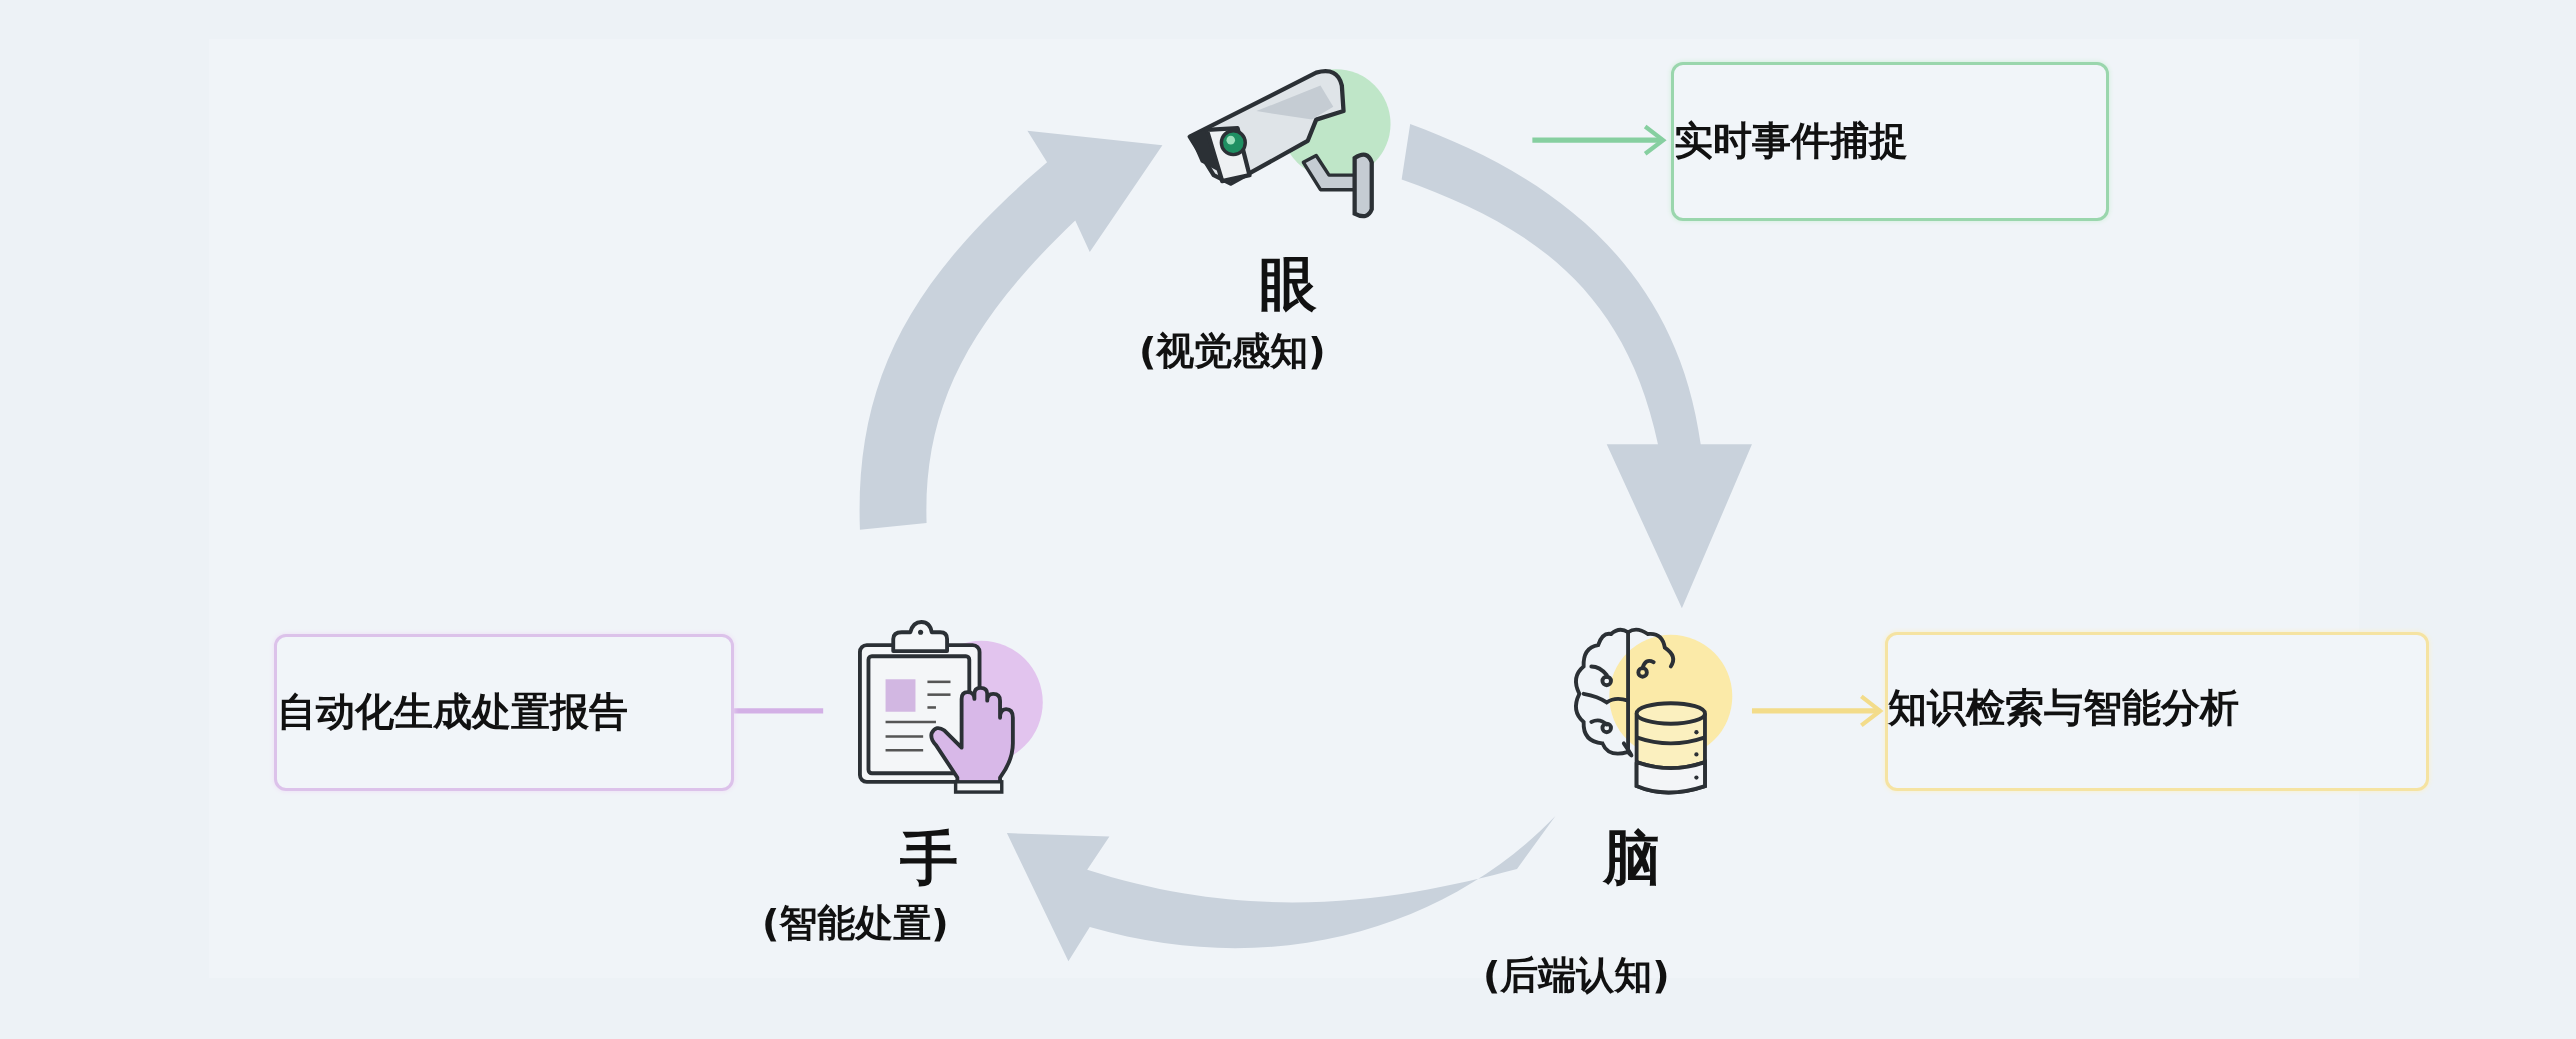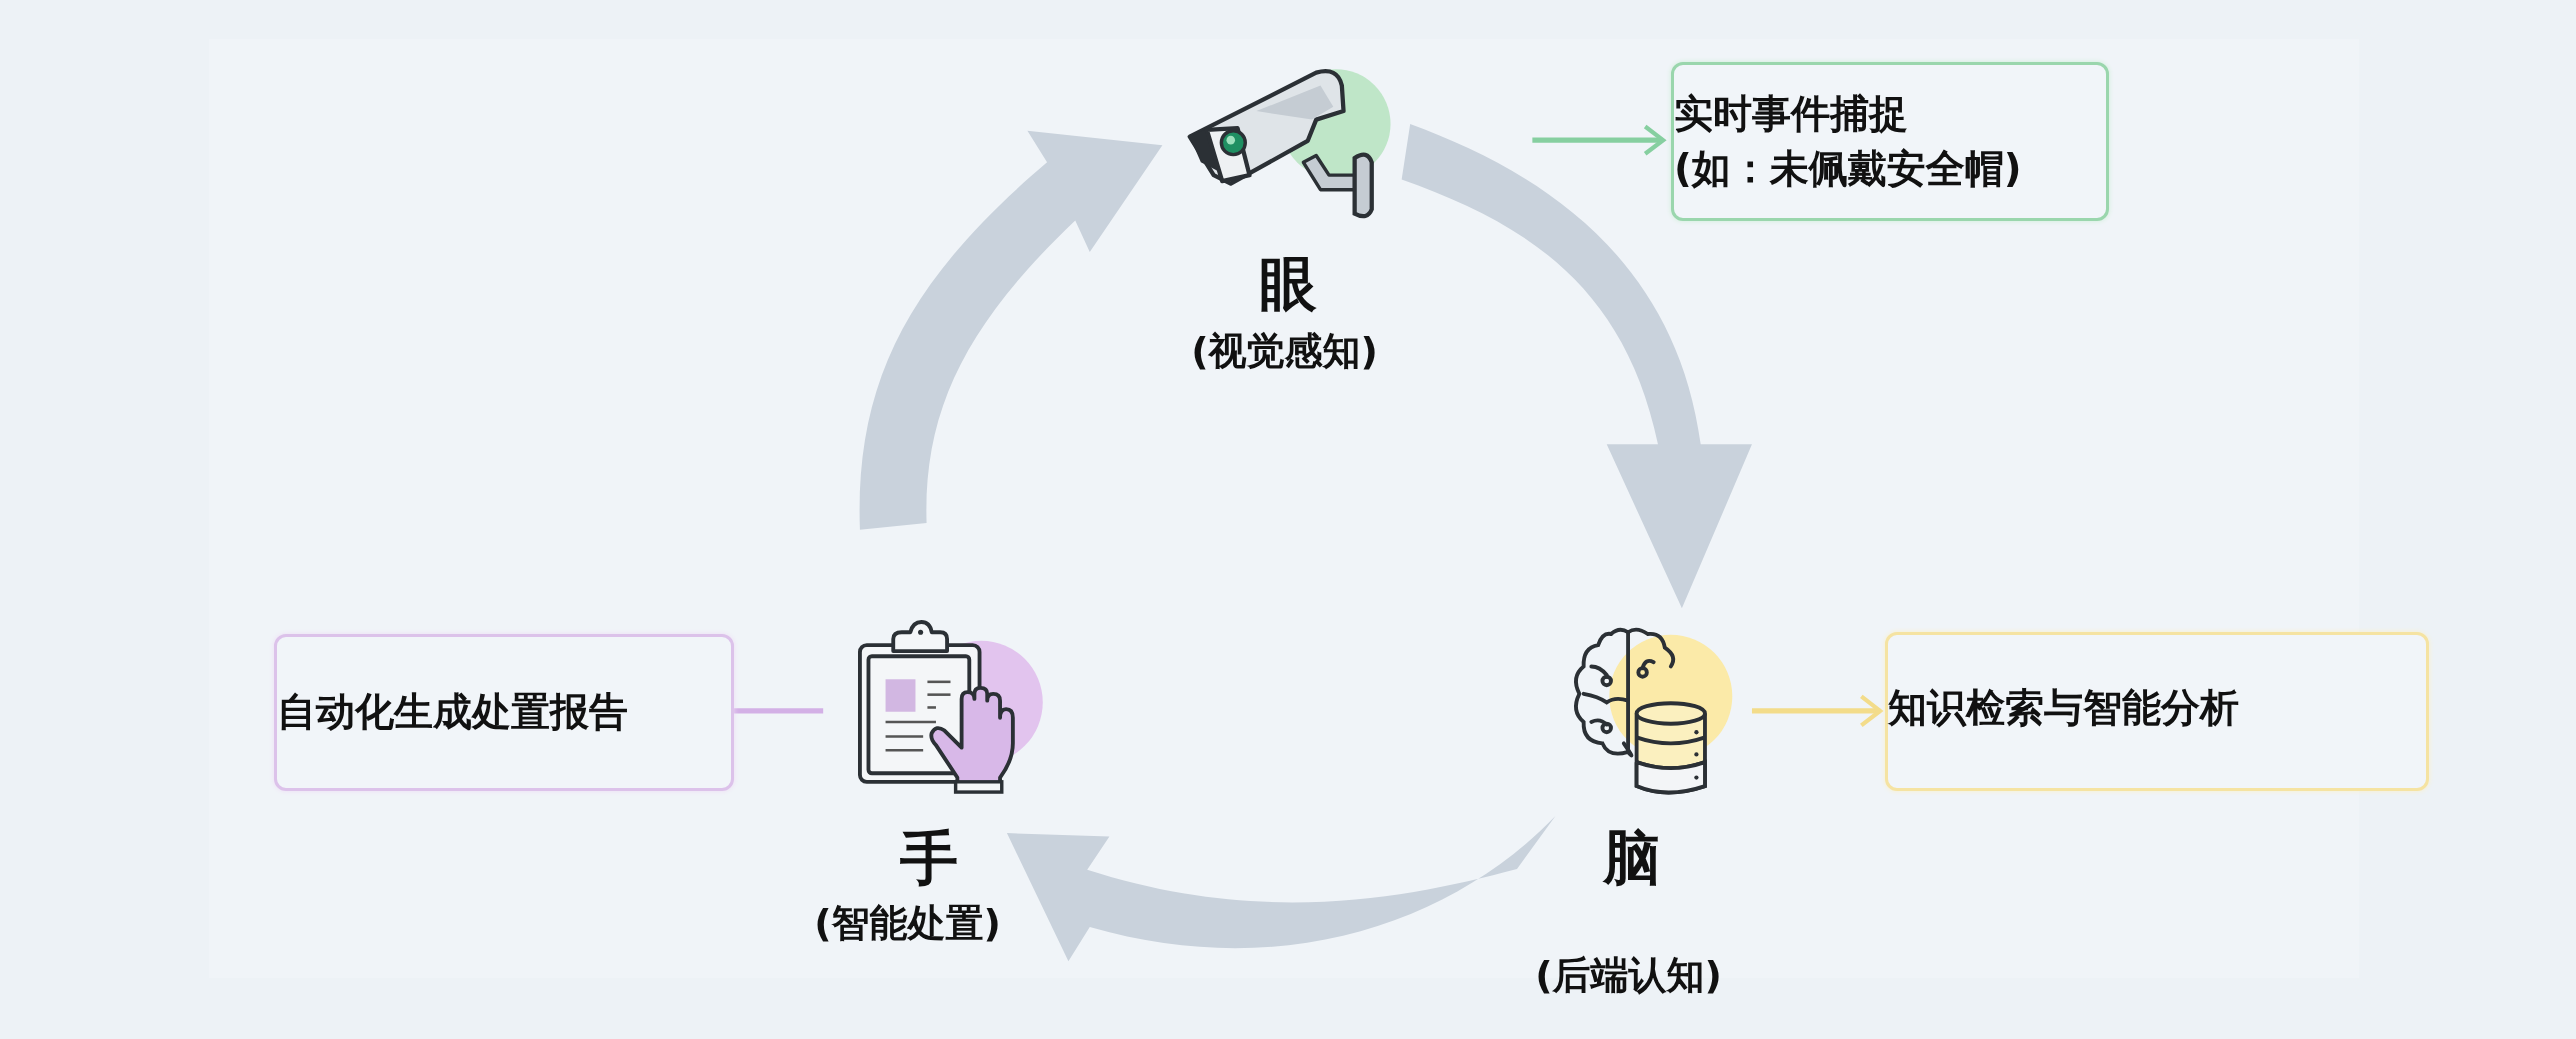--- a/index.html
+++ b/index.html
@@ -12,21 +12,21 @@
   .panel {
     position: absolute; left: 209px; top: 39px; width: 2150px; height: 939px;
     background: #f0f4f8;
   }
   svg.stage { position: absolute; left: 0; top: 0; width: 2576px; height: 1039px; }
   .node-title {
     position: absolute; width: 256px; text-align: center;
     font-size: 58px; font-weight: bold; color: #111; line-height: 1;
   }
   .node-sub {
-    position: absolute; width: 291px; text-align: center;
+    position: absolute; width: 291px; 
     font-size: 38px; font-weight: bold; color: #111; line-height: 1;
   }
   .callout {
     position: absolute; box-sizing: border-box;
     border-radius: 12px; border: 3.4px solid;
     display: flex; flex-direction: column; justify-content: center;
     background: #f1f5f9;
     font-weight: bold; color: #111; font-size: 39px; line-height: 1.4;
   }
   .callout span { display: block; white-space: nowrap; }
@@ -132,21 +132,20 @@
 <div class="node-sub" style="left:1139px; top:332px;">(视觉感知)</div>
 
 <div class="node-title" style="left:1504px; top:829px;">脑</div>
 <div class="node-sub" style="left:1483px; top:956px;">(后端认知)</div>
 
 <div class="node-title" style="left:801px; top:829px;">手</div>
 <div class="node-sub" style="left:762px; top:904px;">(智能处置)</div>
 
 <div class="callout" style="left: 1671px; top: 62px; width: 438px; height: 159px; border-color: rgb(154, 214, 173); box-shadow: rgb(205, 238, 215) 0px 0px 5.1px;">
   <span>实时事件捕捉</span>
-  <span>(如：未佩戴安全帽)</span>
 </div>
 
 <div class="callout" style="left:1885px; top:632px; width:544px; height:159px; border-color:#f5e3a2; box-shadow:0 0 5.1px #faf0c8;font-family:Liberation Mono, monospace;">
   <span>知识检索与智能分析</span>
 </div>
 
 <div class="callout" style="left:229px; top:634px; width:460px; height:157px; border-color:#dcc2ea; box-shadow:0 0 5.1px #eedcf5;margin-left:45px;">
   <span>自动化生成处置报告</span>
 </div>
 

